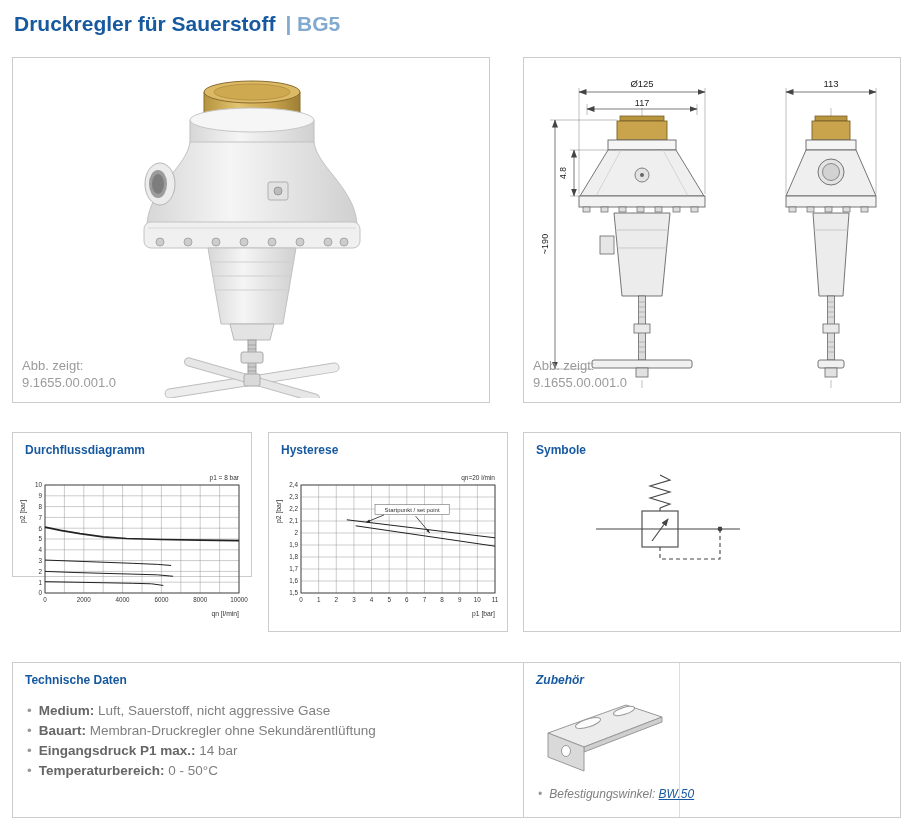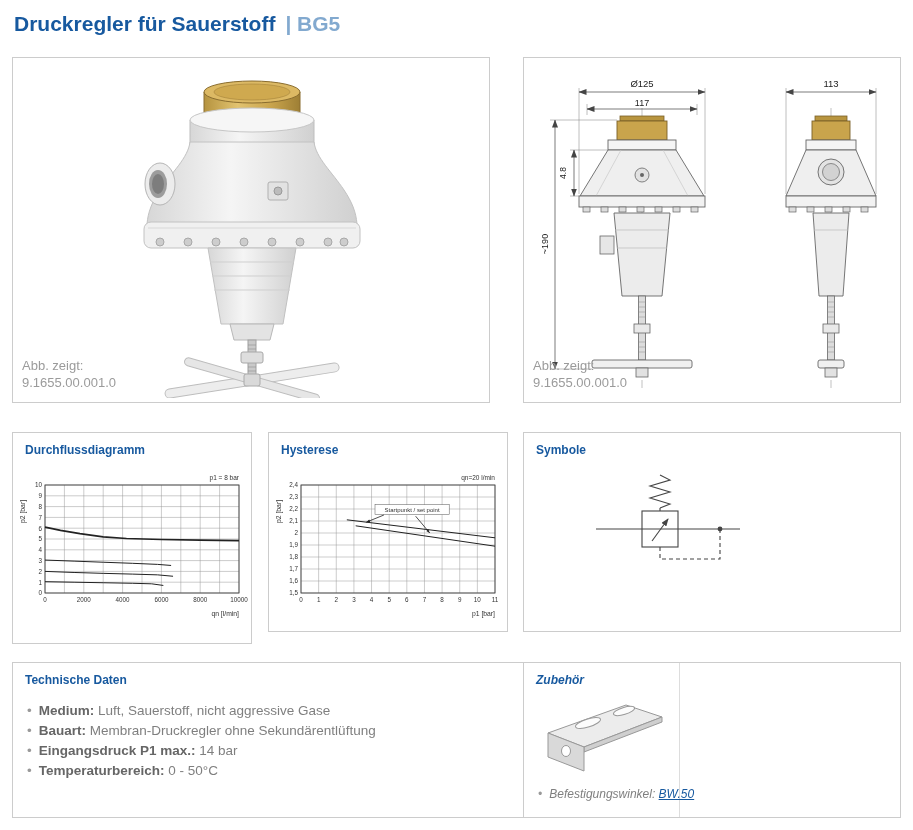--- a/index.html
+++ b/index.html
@@ -3,21 +3,21 @@
 <meta charset="utf-8">
 <style>
   html,body{margin:0;padding:0;background:#fff;}
   .page{position:relative;width:913px;height:830px;background:#fff;overflow:hidden;
         font-family:"Liberation Sans",sans-serif;}
   .page-title{position:absolute;left:14px;top:12px;margin:0;font-size:21px;font-weight:bold;color:#17599f;}
   .page-title .suffix{color:#82a9cf;font-weight:bold;margin-left:10px;}
   .panel{position:absolute;background:#fff;border:1px solid #ccc;box-sizing:border-box;padding-left:44px;}
   #panel-photo{left:12px;top:57px;width:478px;height:346px;}
   #panel-drawing{left:523px;top:57px;width:378px;height:346px;}
-  #panel-flow{left:12px;top:432px;width:240px;height:212px;}
+  #panel-flow{left:12px;top:432px;width:240px;height:145px;}
   #panel-hyst{left:268px;top:432px;width:240px;height:200px;}
   #panel-symbols{left:523px;top:432px;width:378px;height:200px;}
   #panel-tech{left:12px;top:662px;width:524px;height:156px;}
   #panel-acc{left:523px;top:662px;width:378px;height:156px;font-style:italic;}
   .panel-title{position:absolute;left:12px;top:10px;font-size:12px;font-weight:bold;color:#17599f;}
   .caption{position:absolute;left:9px;bottom:10px;font-size:13px;color:#9b9b9b;line-height:1.35;}
   .chart{position:absolute;left:5px;top:36px;width:230px;height:150px;}
   .photo-svg{position:absolute;left:89px;top:4px;}
   .dwg-svg{position:absolute;left:0;top:0;}
   .sym-svg{position:absolute;left:30px;top:28px;}

